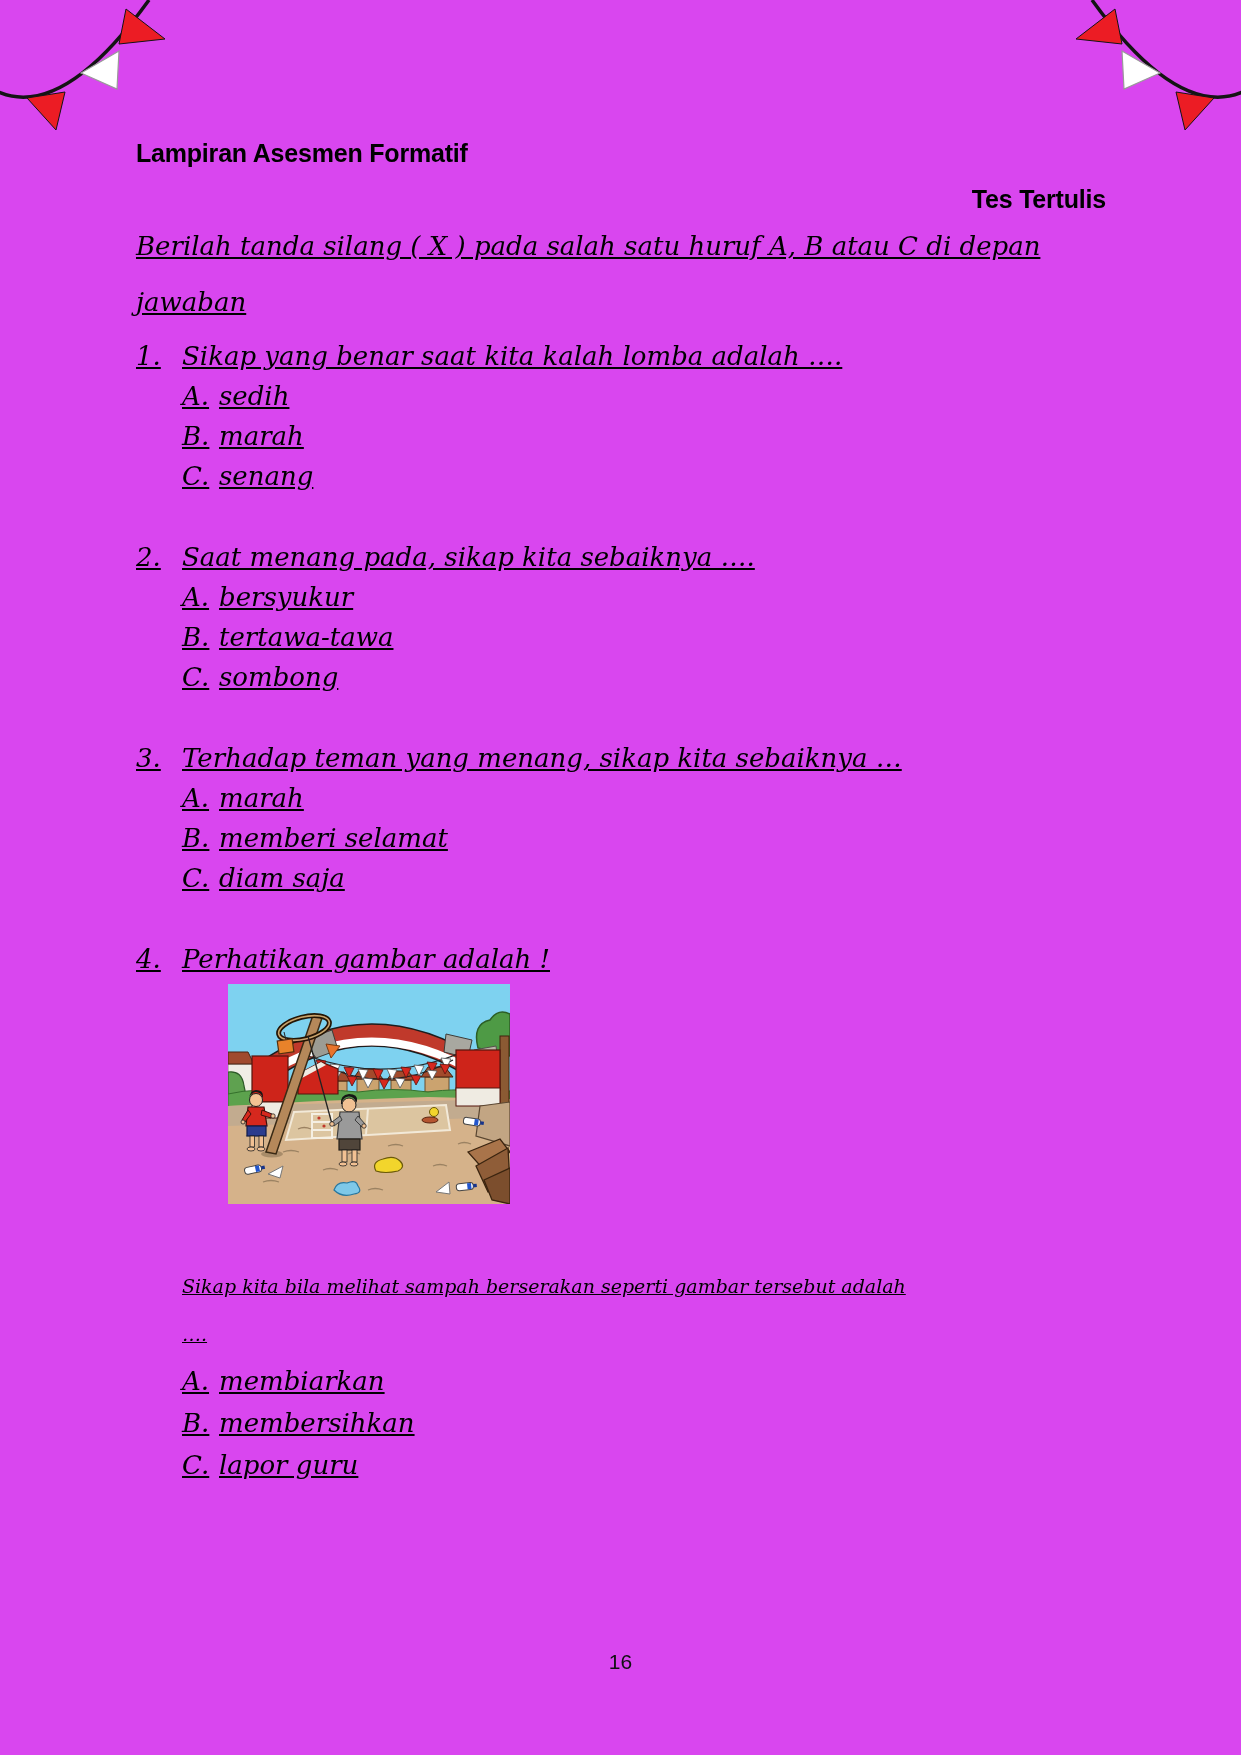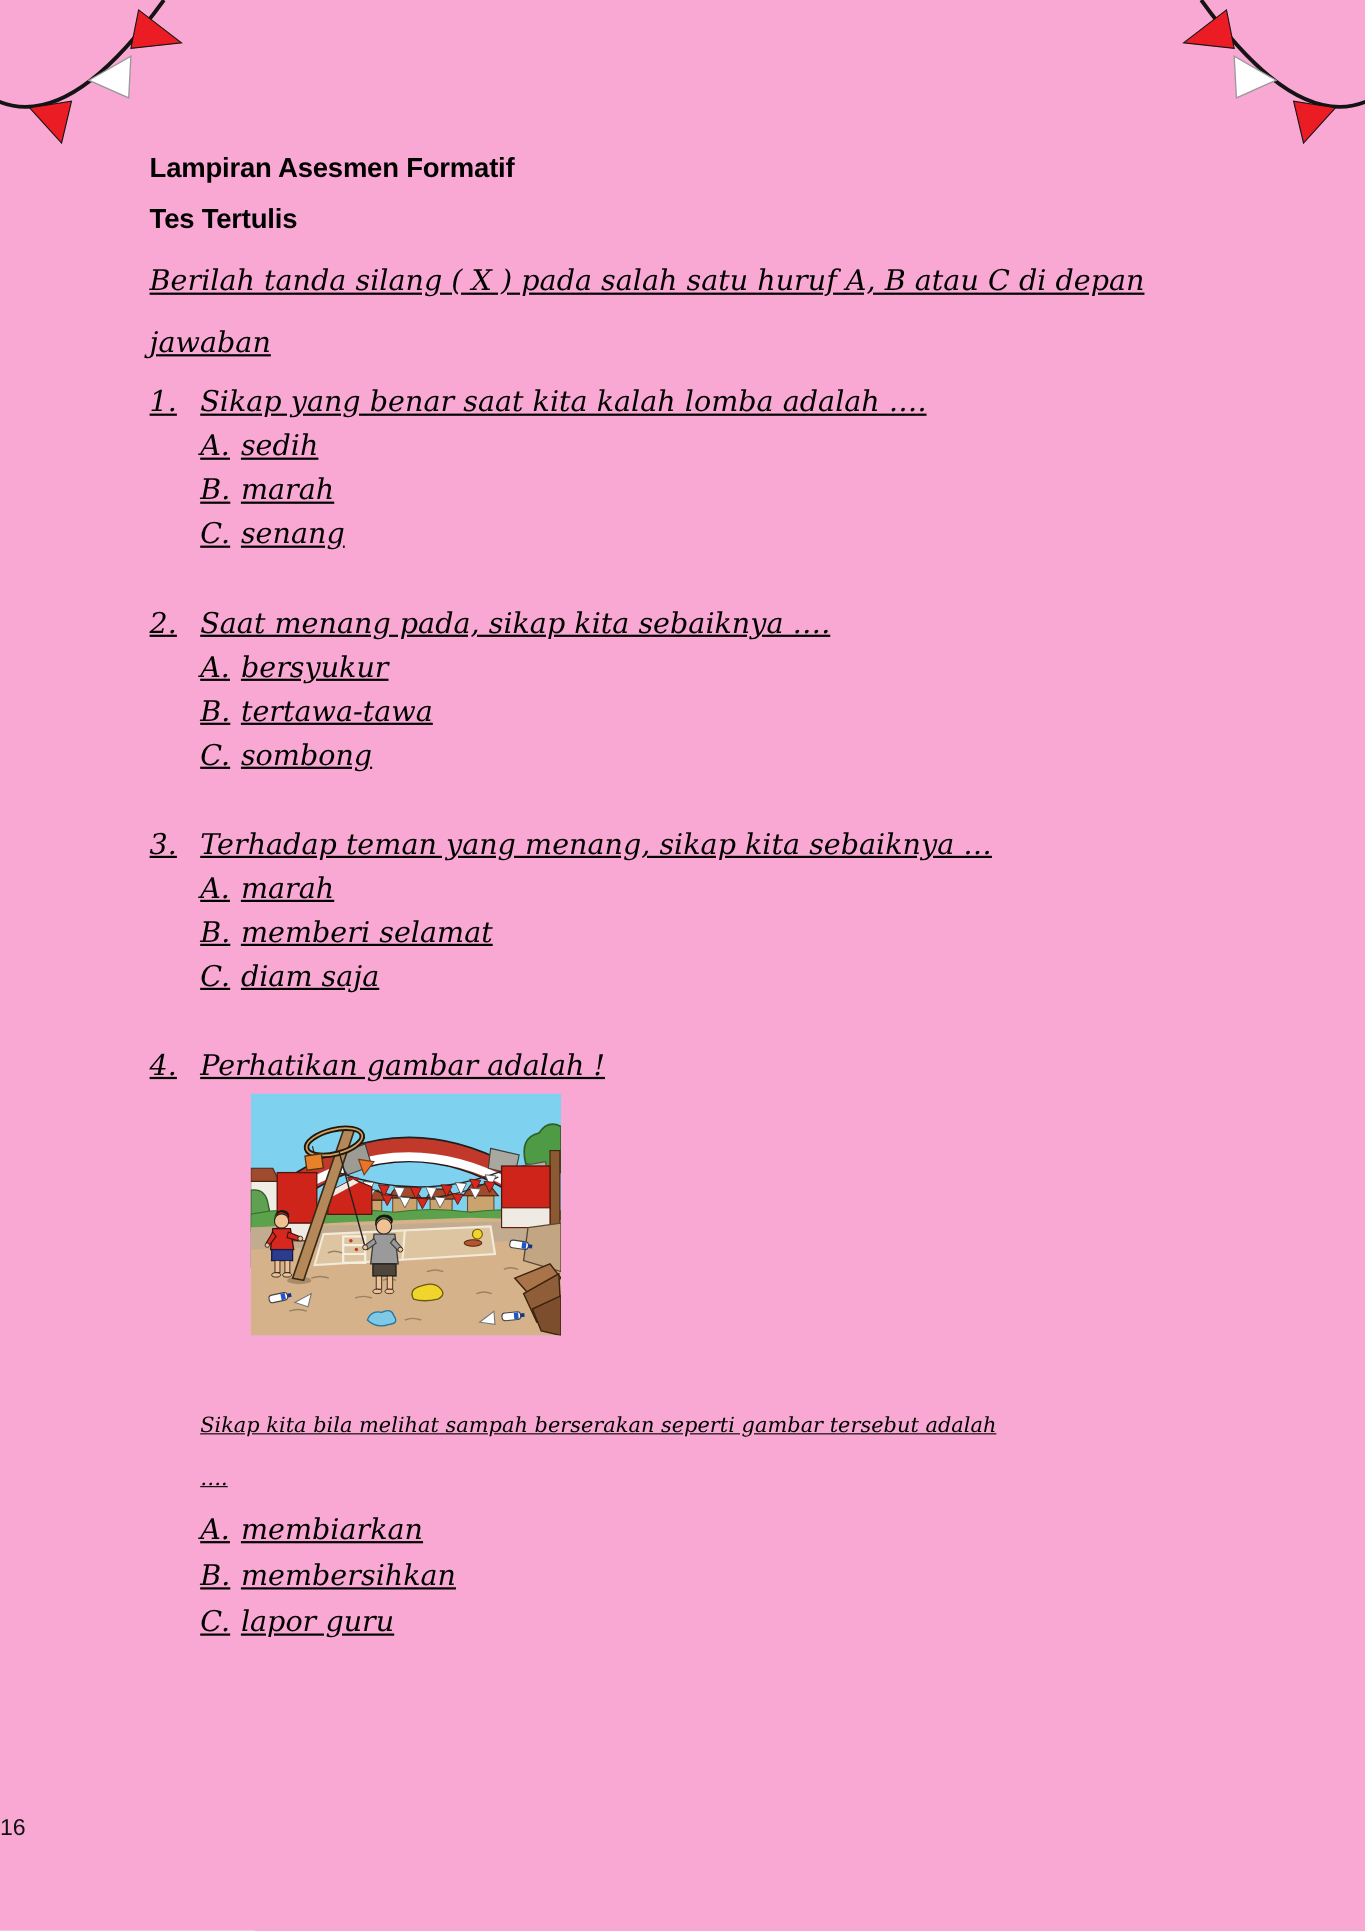--- a/index.html
+++ b/index.html
@@ -1,39 +1,39 @@
 <!DOCTYPE html>
 <html><head>
 <meta charset="utf-8">
 <style>
   html,body { margin:0; padding:0; background:#e8e8e8; }
   .page {
     position:relative; width:1241px; height:1755px; margin:0 auto;
-    background:#f9a8d4; overflow:hidden;
+    background:#d946ef; overflow:hidden;
     font-family:"Liberation Sans", sans-serif; color:#000;
   }
   .bunting { position:absolute; top:0; }
   .content { position:absolute; left:136px; top:138px; width:970px; }
   .h1 { font-size:25px; font-weight:bold; line-height:30px; margin:0 0 16px 0; letter-spacing:-0.2px; }
-  .h2 { font-size:25px; font-weight:bold; line-height:30px; margin:0 0 14px 0; letter-spacing:-0.2px; }
+  .h2 { font-size:25px; font-weight:bold; line-height:30px; margin:0 0 4px 0; letter-spacing:-0.2px;text-align:right; }
   .script { font-family:"DejaVu Serif", serif; font-style:italic;text-decoration:underline; }
   .instruction { font-size:26px; line-height:56px; margin-bottom:6px; }
   .q-block { margin-bottom:41px; }
   .q-row { display:flex; font-size:26px; line-height:40px; }
   .q-num { width:46px; flex:0 0 46px; }
   .q-text { flex:1; }
   .options { margin-left:46px; }
   .opt-row { display:flex; font-size:26px; line-height:40px; }
   .opt-letter { width:37px; flex:0 0 37px; }
   .q4-figure { margin:5px 0 0 92px; width:282px; height:220px; display:block; }
   .q4-stem { margin:58px 0 0 46px; font-size:19px; line-height:48px; }
   .q4-options { margin-left:46px; margin-top:2px; }
   .q4-options .opt-row { line-height:42px; }
   .page-number {
-    position:absolute; left:0; right:0; top:1650px; text-align:left;
+    position:absolute; left:0; right:0; top:1650px; text-align:center;
     font-size:21px; color:#111;
   }
 </style>
 </head>
 <body>
 
 <div class="page">
 
   <svg class="bunting" style="left:0;" width="250" height="140" viewBox="0 0 250 140">
     <path d="M-6,90 C45,116 100,68 149,0" stroke="#141414" stroke-width="3.5" fill="none"></path>

